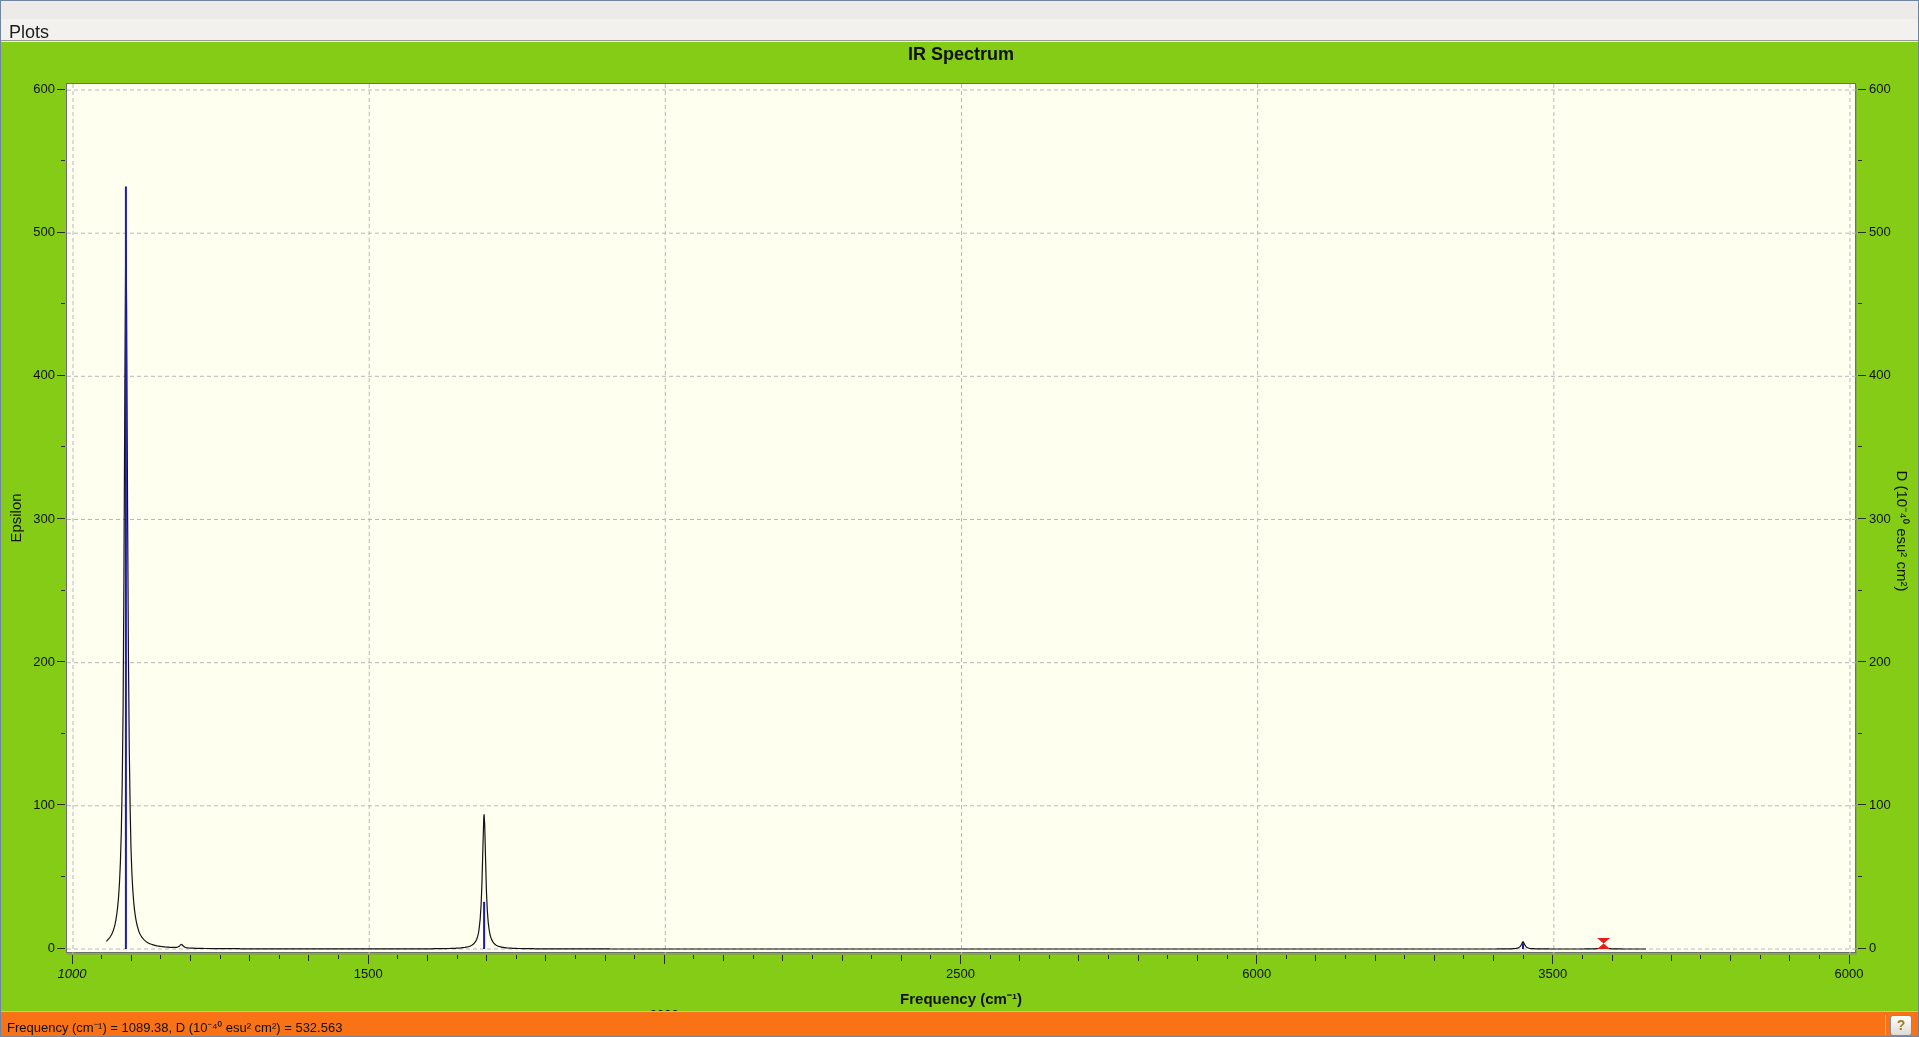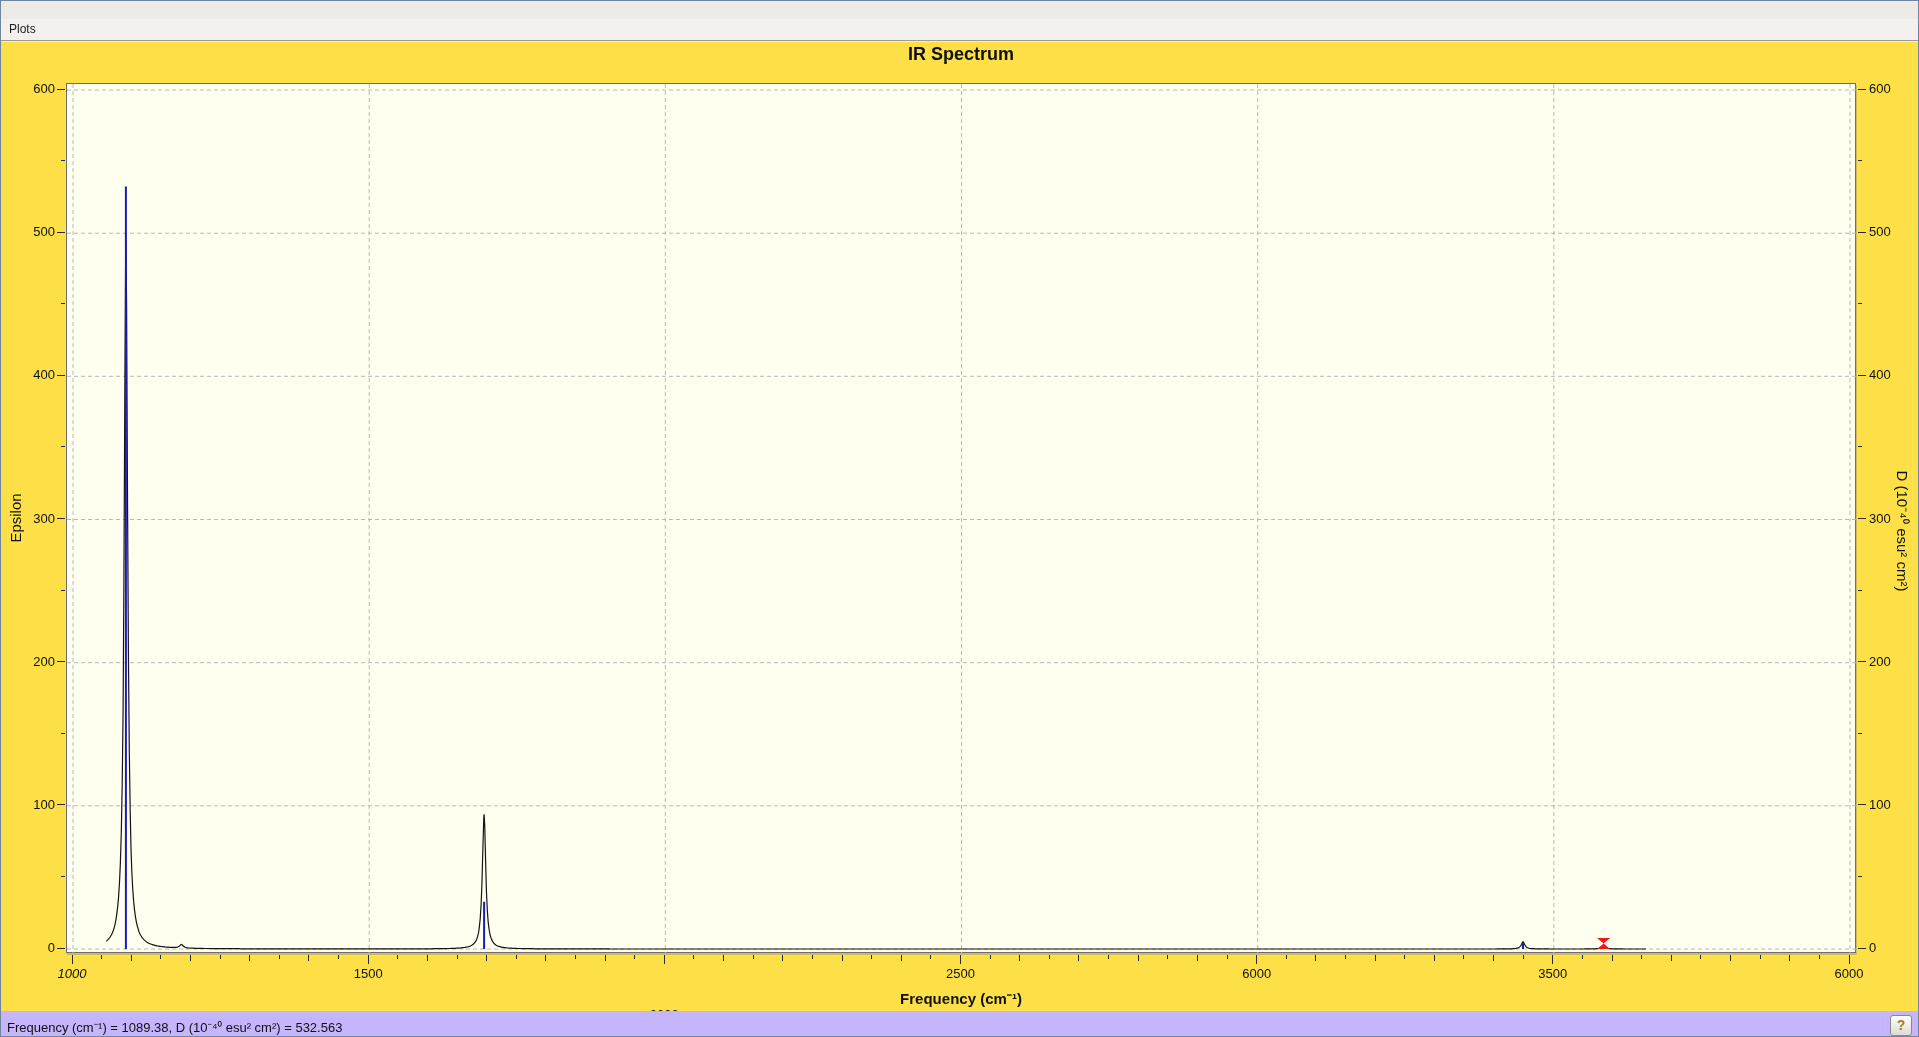--- a/index.html
+++ b/index.html
@@ -28,42 +28,42 @@
   .glyph-min{position:absolute;left:9px;top:8px;width:10px;height:3px;background:#49596a;}
   .glyph-restore{position:absolute;left:8px;top:3px;width:12px;height:9px;}
   .glyph-restore .b{position:absolute;right:0;top:0;width:8px;height:6px;border:1px solid #49596a;background:#e8eef4;}
   .glyph-restore .f{position:absolute;left:0;bottom:0;width:8px;height:6px;border:1px solid #49596a;background:#fff;}
   .glyph-close{position:absolute;left:0;top:0;width:100%;height:100%;color:#fff;font-weight:bold;font-size:11px;line-height:14px;text-align:center;text-shadow:0 1px 1px #7c2a1d;}
   
   .menubar{
     position:absolute;left:0;top:18px;width:100%;height:22px;
     background:#f2f1ee;border-bottom:1px solid #9b9b9b;
   }
-  .menu-item{display:inline-block;padding:3px 8px 0 8px;font-size:12px;color:#1c1c1c;cursor:default;}
-  
-  .chart-area{position:absolute;left:0;top:41px;width:100%;height:969px;background:#fde047;}
+  .menu-item{display:inline-block;padding:3px 8px 0 8px;font-size:18px;color:#1c1c1c;cursor:default;}
+  
+  .chart-area{position:absolute;left:0;top:41px;width:100%;height:969px;background:#84cc16;}
   .chart-title{position:absolute;left:960px;top:2px;transform:translateX(-50%);font-size:18px;font-weight:bold;color:#101010;}
   .plot-box{
     position:absolute;left:65px;top:41px;width:1790px;height:870px;
     background:#fffff0;border:1px solid #6e6e6e;
     box-shadow:1px 2px 0 rgba(120,120,120,.35);
   }
   .plot-box svg{position:absolute;left:0;top:0;}
   .axes-layer{position:absolute;left:0;top:0;width:100%;height:100%;pointer-events:none;}
   .tick{position:absolute;background:#2b2b2b;}
   .tick-label{position:absolute;font-size:13px;color:#111;white-space:nowrap;}
   .tick-label.ycenter{height:16px;line-height:16px;}
   .axis-title{position:absolute;font-size:15px;color:#101010;white-space:nowrap;}
   .axis-title.left{left:14px;top:476px;transform:translate(-50%,-50%) rotate(-90deg);}
   .axis-title.bottom{left:960px;top:946px;transform:translateX(-50%);font-weight:bold;}
   .axis-title.right{left:1902px;top:489px;transform:translate(-50%,-50%) rotate(90deg);}
   
   .statusbar{
     position:absolute;left:0;top:1010px;width:100%;height:27px;
-    background:#c4b5fd;border-top:1px solid #c2bfb9;
+    background:#f97316;border-top:1px solid #c2bfb9;
   }
   .status-readout{position:absolute;left:6px;top:6px;font-size:13px;color:#101010;}
   .status-divider{position:absolute;right:32px;top:3px;width:1px;height:20px;background:#c8c5c0;}
   .help-btn{
     position:absolute;right:6px;top:3px;width:22px;height:21px;
     border:1px solid #8a8a8a;border-radius:3px;
     background:linear-gradient(#ffffff,#dedbd4);
     font-size:14px;font-weight:bold;color:#a2791c;text-align:center;line-height:19px;cursor:default;
   }
 </style>

